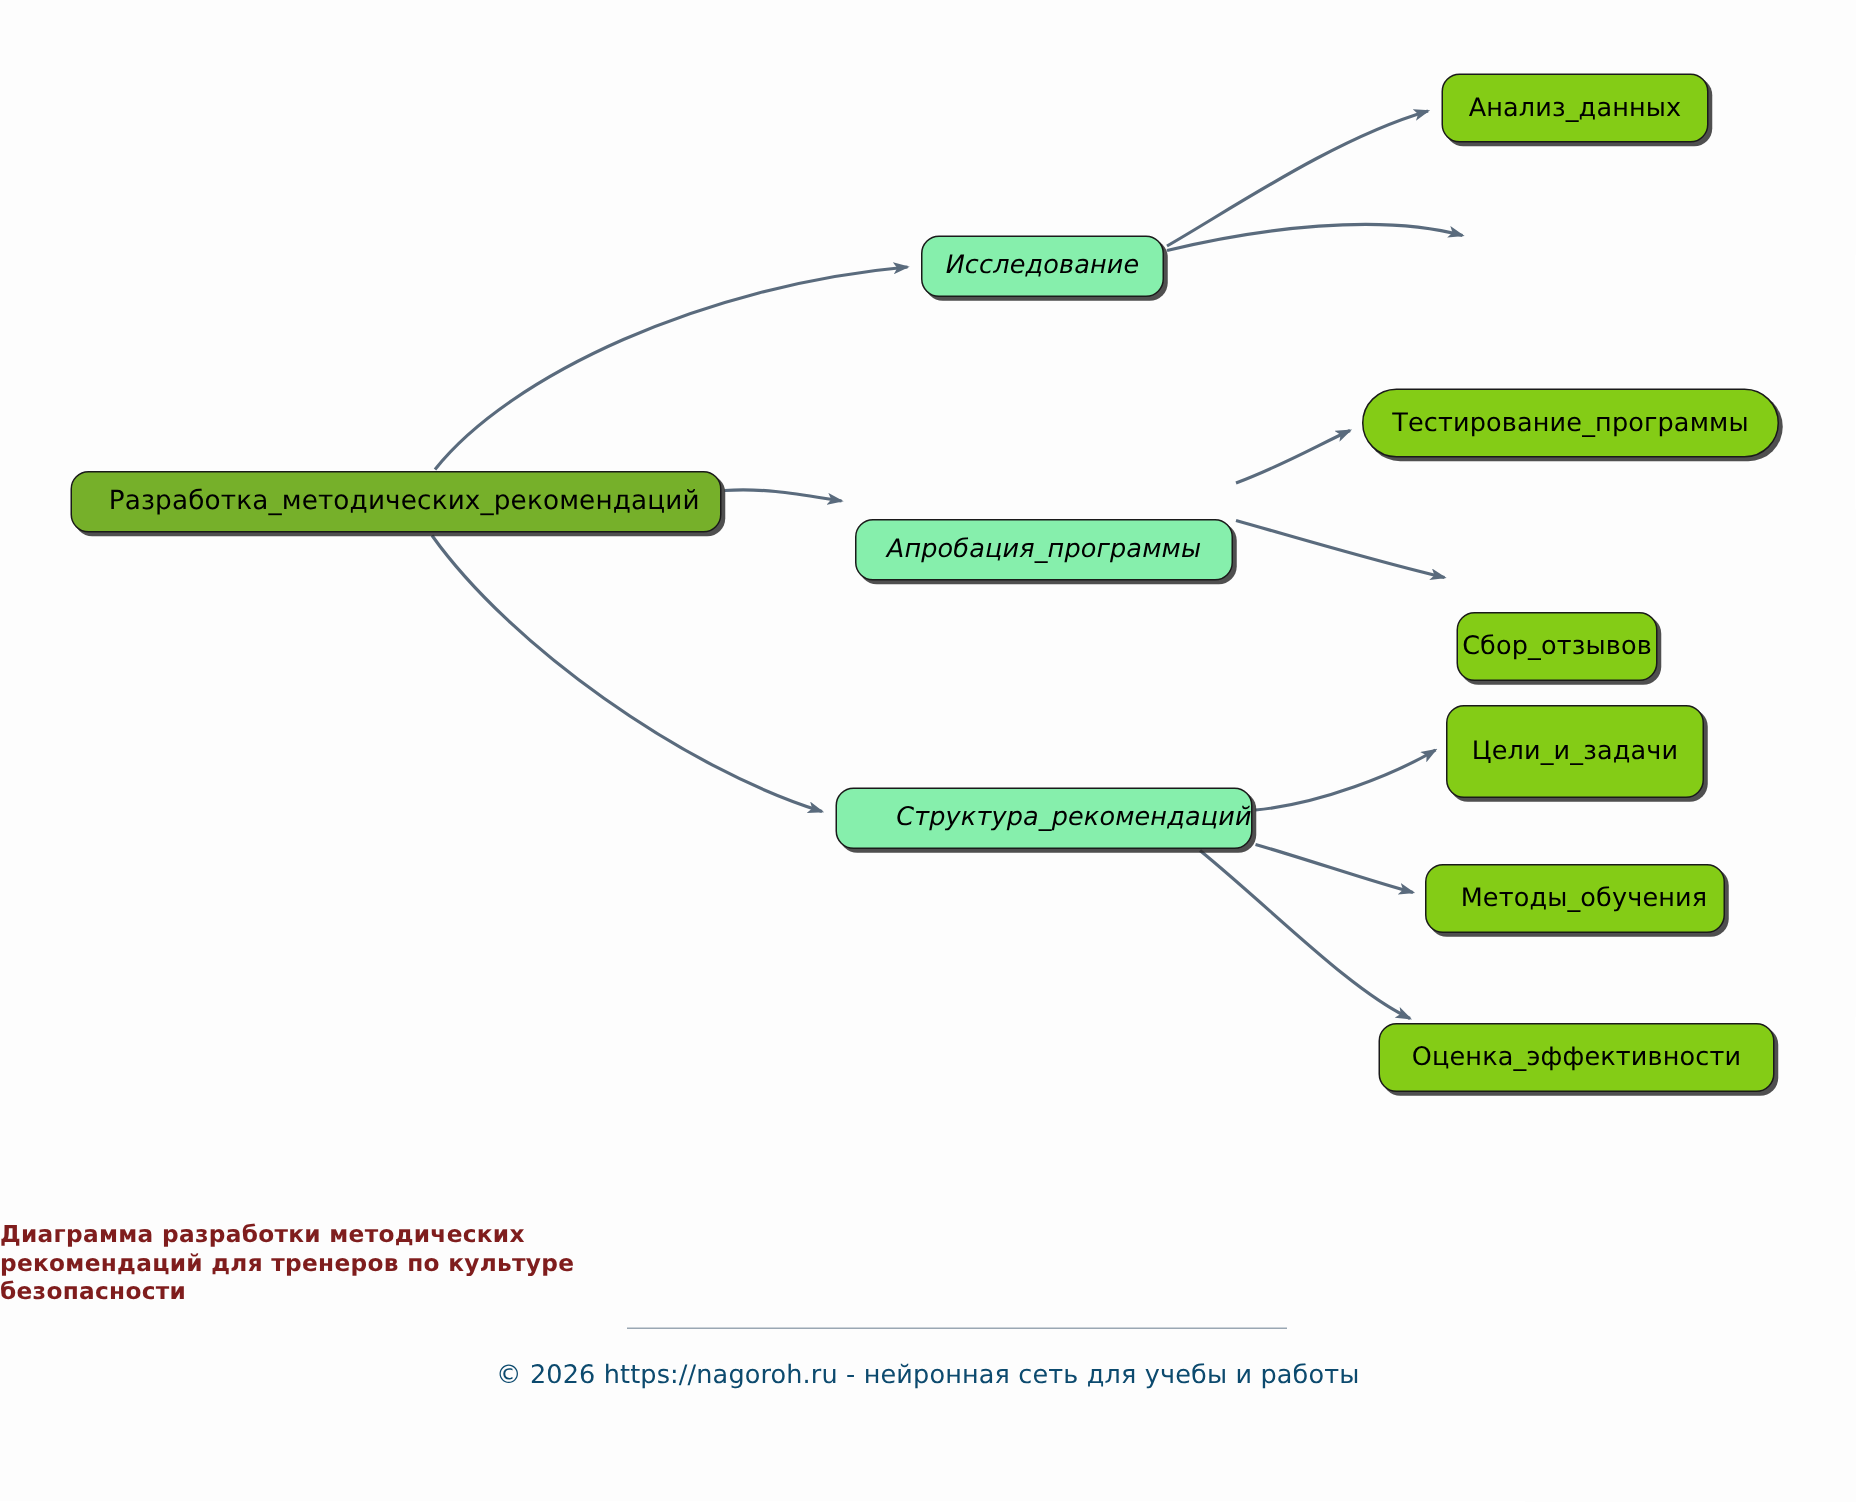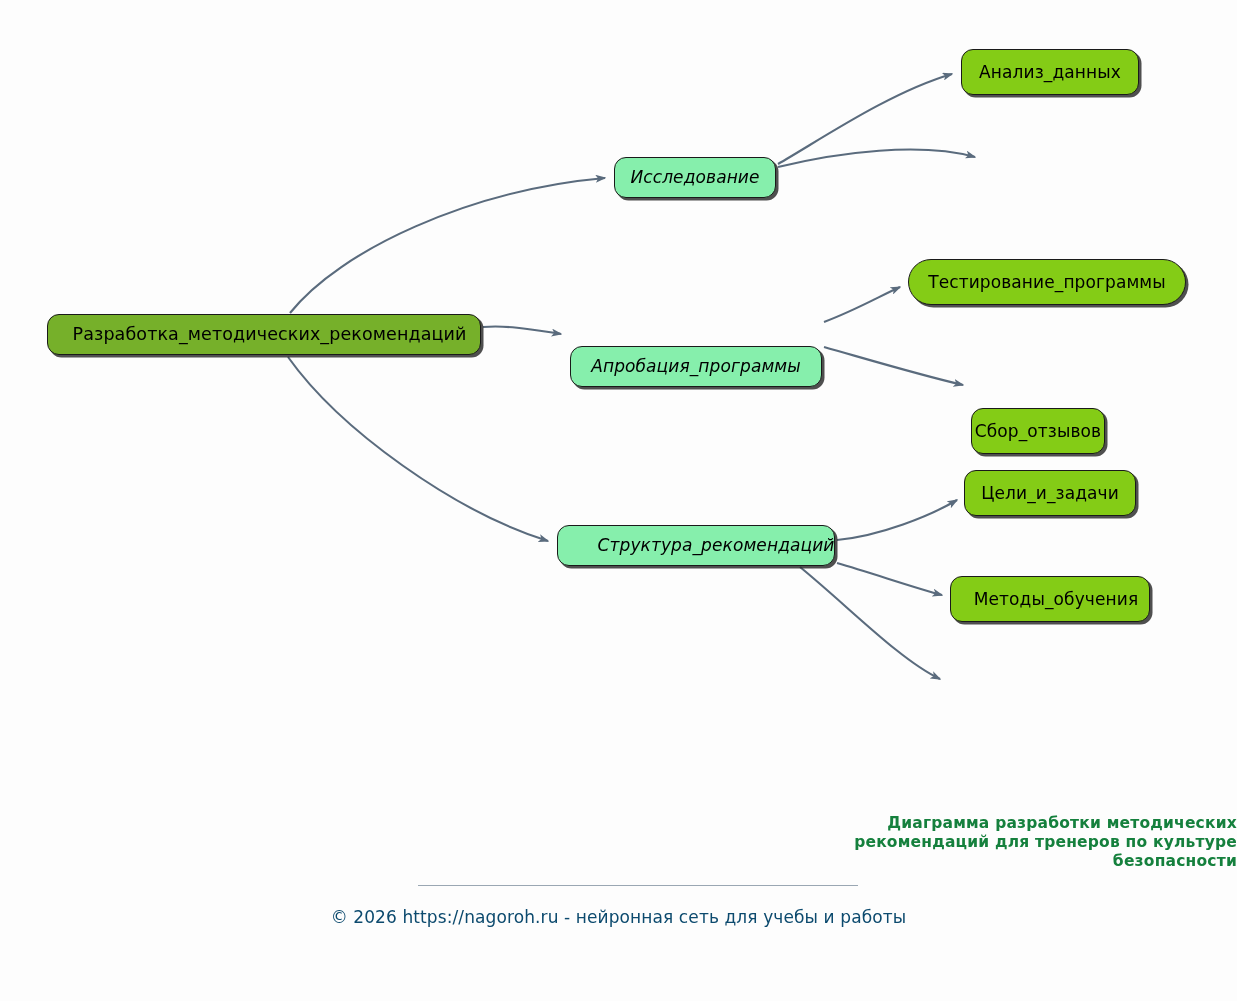--- a/index.html
+++ b/index.html
@@ -47,22 +47,22 @@
     background: #86efac;
     font-style: italic;
   }
   .node.leaf {
     background: #84cc16;
   }
   .caption {
     position: absolute;
     left: 0;
     width: 1237px;
-    text-align: right;
-    color: #15803d;
+    text-align: left;
+    color: #7f1d1d;
     font-weight: bold;
     font-size: 15.5px;
     line-height: 19px;
     letter-spacing: 0.2px;
   }
   .caption-line {
     position: absolute;
     height: 1px;
     background: #9aa7b3;
   }
@@ -126,28 +126,31 @@
 
 
   <div class="node leaf" style="left:908px; top:259px; width:278px; height:46px;border-radius:23px;">
     <span>Тестирование_программы</span>
   </div>
 
   <div class="node leaf" style="left:971px; top:365px; width:134px; height:46px;margin-top:43px;">
     <span>Сбор_отзывов</span>
   </div>
 
-  <div class="node leaf" style="left:964px; top:470px; width:172px; height:46px;text-align:center;">
+  <div class="node leaf" style="left:964px; top:470px; width:172px; height:62px;text-align:center;">
     <span>Цели_и_задачи</span>
   </div>
 
   <div class="node leaf" style="left:950px; top:576px; width:200px; height:46px;padding-left:12px;">
     <span>Методы_обучения</span>
   </div>
 
+  <div class="node leaf" style="left:919px; top:682px; width:264px; height:46px;">
+    <span>Оценка_эффективности</span>
+  </div>
 
   <div class="caption" style="top:814px;">Диаграмма разработки методических</div>
   <div class="caption" style="top:833px;">рекомендаций для тренеров по культуре</div>
   <div class="caption" style="top:852px;">безопасности</div>
 
   <div class="caption-line" style="left:418px; top:885px; width:440px;"></div>
 
   <div class="footer" style="top:907px;">© 2026 https://nagoroh.ru - нейронная сеть для учебы и работы</div>
 
 </div>

